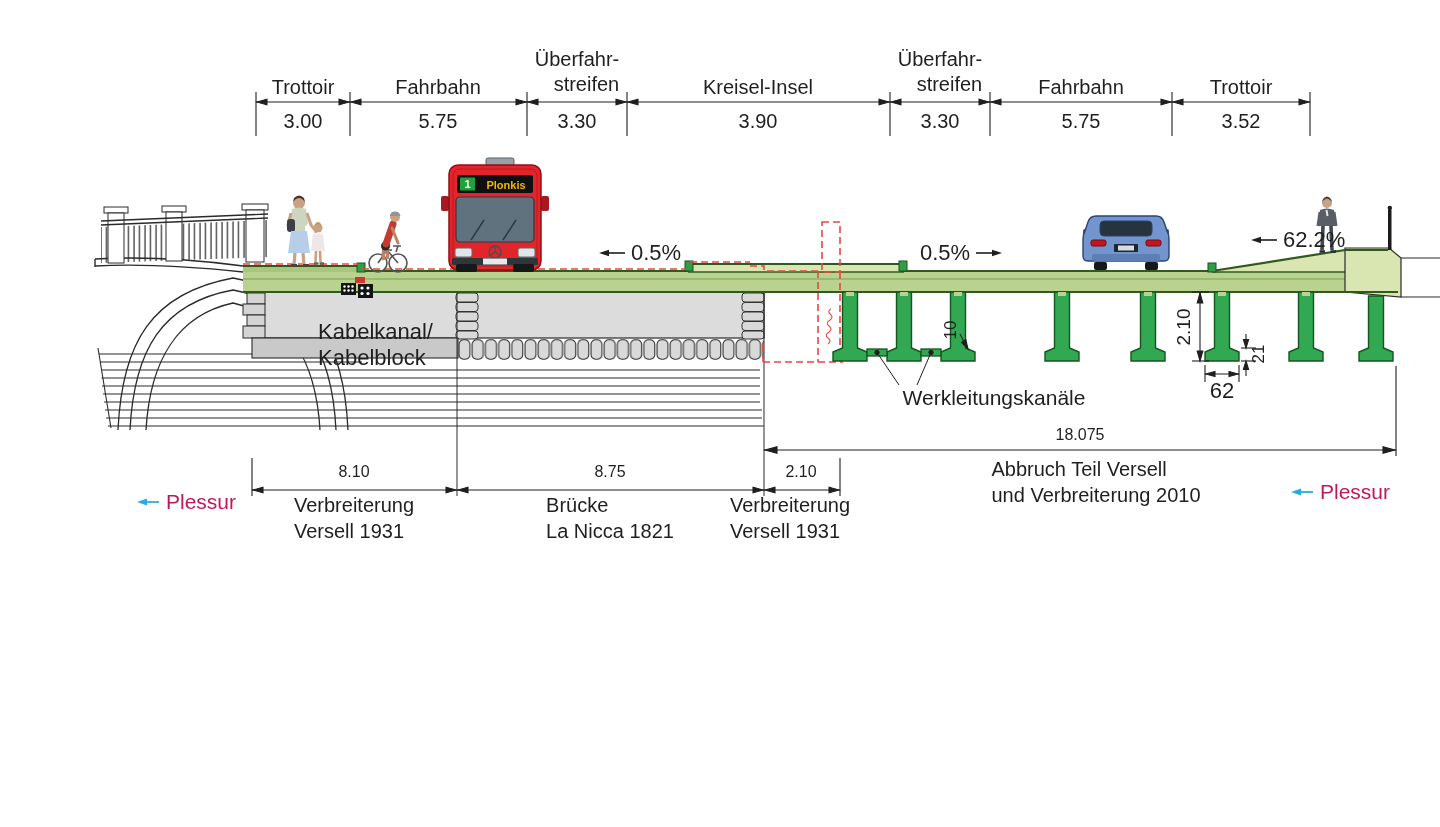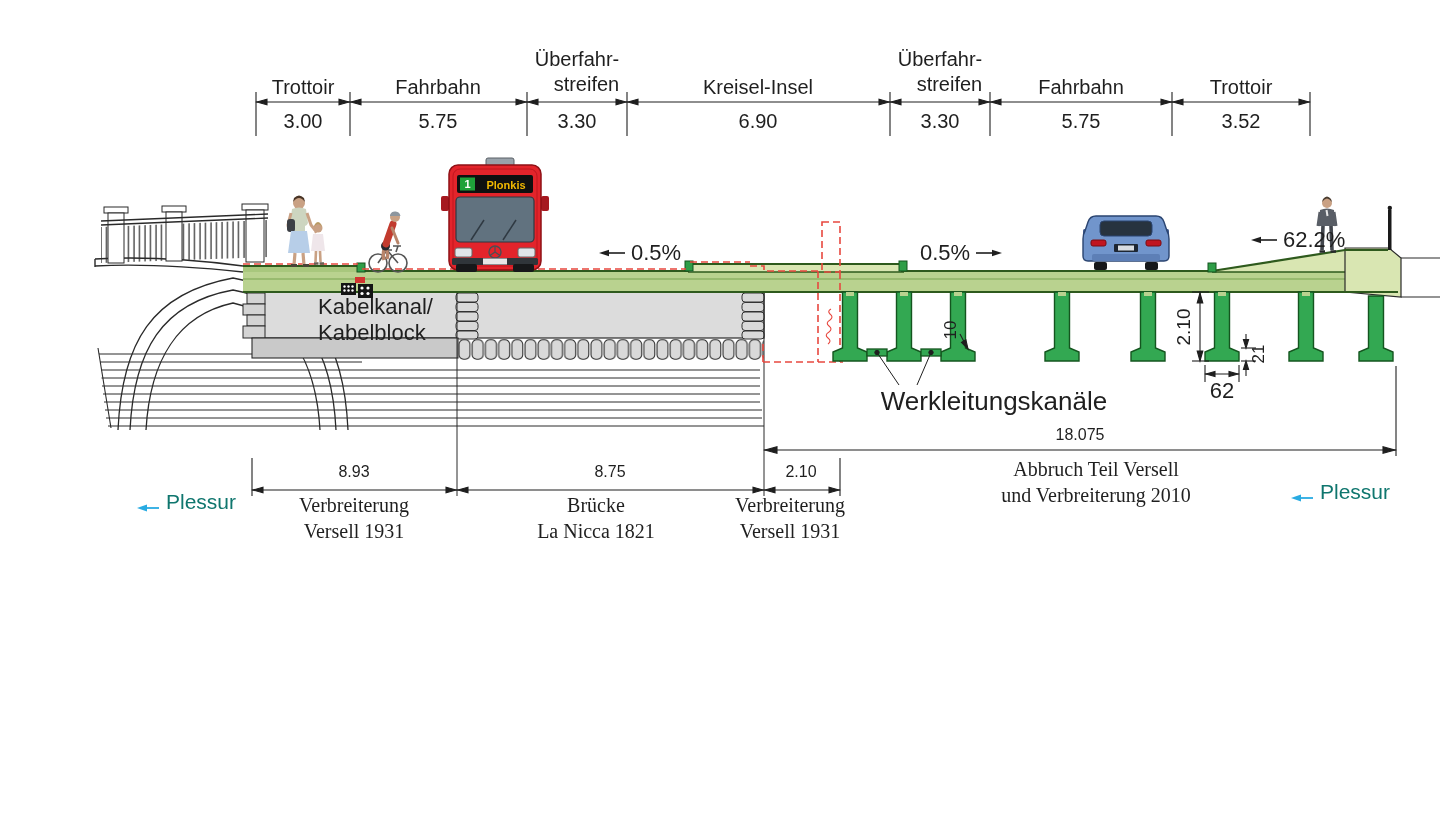--- a/index.html
+++ b/index.html
@@ -3,28 +3,28 @@
 <meta charset="utf-8">
 <style>
   html,body{margin:0;padding:0;background:#fff;}
   body{width:1440px;height:827px;overflow:hidden;font-family:"Liberation Sans",sans-serif;color:#1f1f1f;}
   .canvas{position:relative;width:1440px;height:827px;background:#fff;}
   svg.art{position:absolute;left:0;top:0;}
   .lbl{position:absolute;white-space:pre-line;}
   .tlabel{transform:translateX(-50%);font-size:20px;text-align:right;line-height:1.25;}
   .tvalue{transform:translateX(-50%);font-size:20px;}
   .dimval{transform:translateX(-50%);font-size:16px;}
-  .blabel{transform:translateX(-50%);font-size:20px;text-align:center;line-height:1.3;font-family:Liberation Serif, serif;}
-  .kab{font-size:22px;line-height:1.2;}
-  .wlk{transform:translateX(-50%);font-size:26px;}
+  .blabel{transform:translateX(-50%);font-size:20px;text-align:left;line-height:1.3;}
+  .kab{font-size:22px;line-height:1.2;margin-top:25px;}
+  .wlk{transform:translateX(-50%);font-size:21px;}
   .rot{position:absolute;transform:translate(-50%,-50%) rotate(-90deg);font-size:19px;}
   .rot-sm{position:absolute;transform:translate(-50%,-50%) rotate(-90deg);font-size:17px;}
   .c62{position:absolute;transform:translateX(-50%);font-size:22px;}
   .slope{position:absolute;display:flex;align-items:center;gap:5px;font-size:22px;}
-  .plessur{position:absolute;display:flex;align-items:flex-end;gap:6px;font-size:21px;color:#0f766e;}
+  .plessur{position:absolute;display:flex;align-items:center;gap:6px;font-size:21px;color:#be185d;}
 </style>
 </head>
 <body>
 
 <div class="canvas">
 
 <svg class="art" width="1440" height="827" viewBox="0 0 1440 827">
   <defs>
     <pattern id="bal" width="5.5" height="60" patternUnits="userSpaceOnUse">
       <line x1="2" y1="0" x2="2" y2="60" stroke="#2a2a2a" stroke-width="1.2"></line>
@@ -311,21 +311,21 @@
 <span class="lbl tlabel" style="left:577px;top:47px">Überfahr-
 streifen</span>
 <span class="lbl tlabel" style="left:758px;top:75px">Kreisel-Insel</span>
 <span class="lbl tlabel" style="left:940px;top:47px">Überfahr-
 streifen</span>
 <span class="lbl tlabel" style="left:1081px;top:75px">Fahrbahn</span>
 <span class="lbl tlabel" style="left:1241px;top:75px">Trottoir</span>
 <span class="lbl tvalue" style="left:303px;top:110px">3.00</span>
 <span class="lbl tvalue" style="left:438px;top:110px">5.75</span>
 <span class="lbl tvalue" style="left:577px;top:110px">3.30</span>
-<span class="lbl tvalue" style="left:758px;top:110px">6.90</span>
+<span class="lbl tvalue" style="left:758px;top:110px">3.90</span>
 <span class="lbl tvalue" style="left:940px;top:110px">3.30</span>
 <span class="lbl tvalue" style="left:1081px;top:110px">5.75</span>
 <span class="lbl tvalue" style="left:1241px;top:110px">3.52</span>
 
 <div class="slope" style="left:598px;top:240px">
   <svg width="28" height="12">
         <line x1="27" y1="6" x2="5" y2="6" stroke="#1f1f1f" stroke-width="1.6"></line>
         <polygon points="1,6 11,2.8 11,9.2" fill="#1f1f1f"></polygon>
       </svg>
   <span>0.5%</span>
@@ -348,26 +348,26 @@
 <span class="lbl kab" style="left:318px;top:294px">Kabelkanal/
 Kabelblock</span>
 <span class="lbl wlk" style="left:994px;top:386px">Werkleitungskanäle</span>
 
 <span class="rot" style="left:1184px;top:327px">2.10</span>
 <span class="rot-sm" style="left:951px;top:330px">10</span>
 <span class="rot-sm" style="left:1259px;top:354px">21</span>
 <span class="c62" style="left:1222px;top:378px">62</span>
 
 <span class="lbl dimval" style="left:1080px;top:426px">18.075</span>
-<span class="lbl dimval" style="left:354px;top:463px">8.93</span>
+<span class="lbl dimval" style="left:354px;top:463px">8.10</span>
 <span class="lbl dimval" style="left:610px;top:463px">8.75</span>
 <span class="lbl dimval" style="left:801px;top:463px">2.10</span>
 <span class="lbl blabel" style="left:354px;top:492px">Verbreiterung
 Versell 1931</span>
-<span class="lbl blabel" style="left:596px;top:492px">Brücke
+<span class="lbl blabel" style="left:610px;top:492px">Brücke
 La Nicca 1821</span>
 <span class="lbl blabel" style="left:790px;top:492px">Verbreiterung
 Versell 1931</span>
 <span class="lbl blabel" style="left:1096px;top:456px">Abbruch Teil Versell
 und Verbreiterung 2010</span>
 
 <div class="plessur" style="left:136px;top:490px">
   <svg width="24" height="12">
         <line x1="23" y1="6" x2="5" y2="6" stroke="#29abe2" stroke-width="1.8"></line>
         <polygon points="1,6 11,2.6 11,9.4" fill="#29abe2"></polygon>

